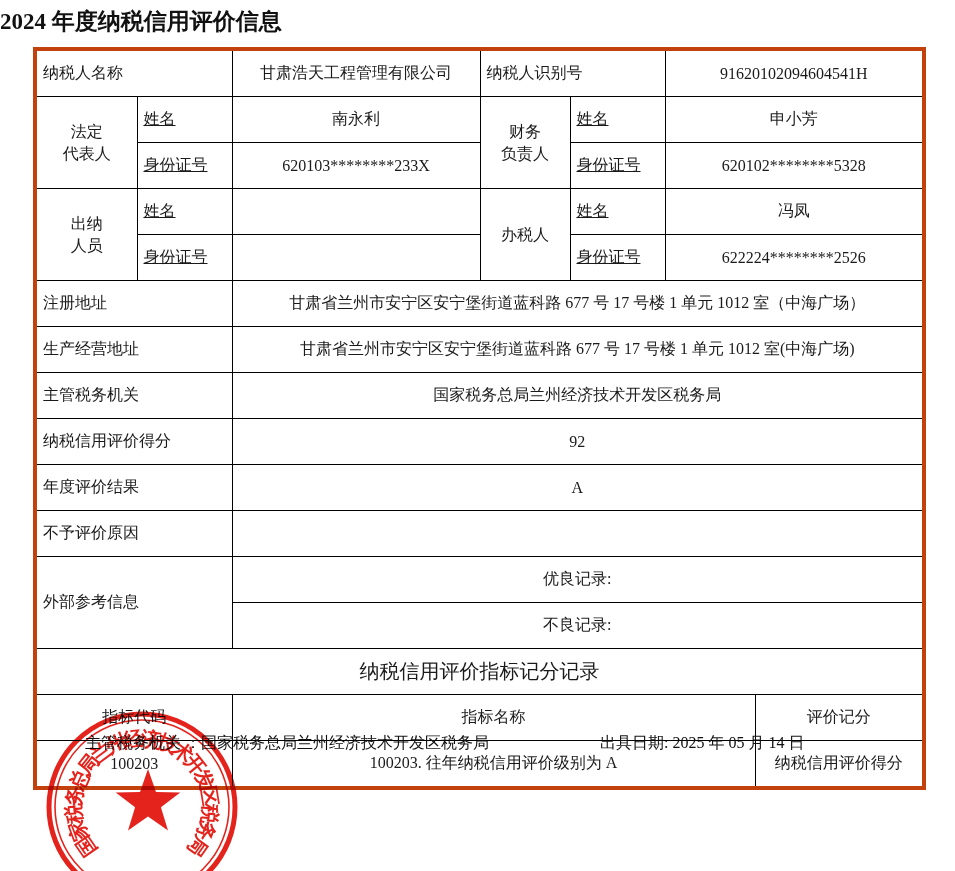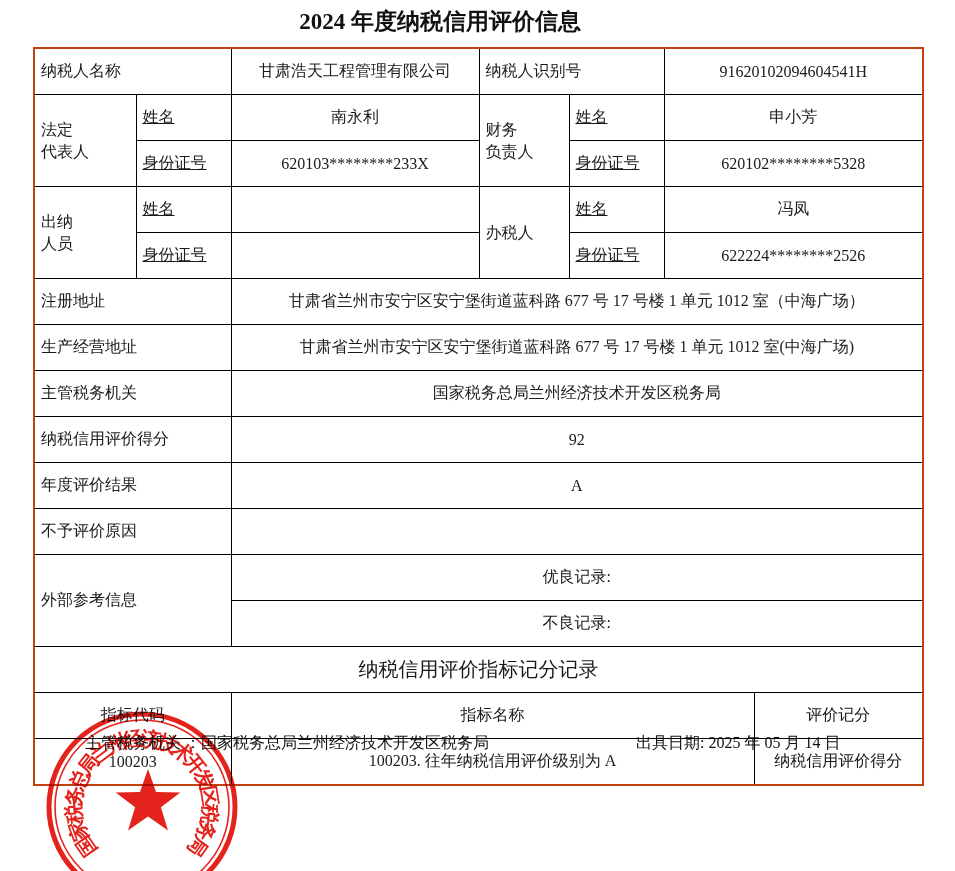--- a/index.html
+++ b/index.html
@@ -4,47 +4,47 @@
 <style>
   html,body{margin:0;padding:0;}
   body{
     width:955px;height:871px;position:relative;overflow:hidden;
     background:#ffffff;
     font-family:"Liberation Serif","DejaVu Serif",serif;
     color:#1a1a1a;
   }
   .page-title{
     position:absolute;top:6px;left:0;width:880px;
-    text-align:center;font-size:23px;font-weight:bold;color:#111;
+    font-size:23px;font-weight:bold;color:#111;
   }
   table.doc{
     position:absolute;left:33px;top:47px;width:889px;
     border-collapse:collapse;table-layout:fixed;
-    border:2px solid #c2410c;
+    border:4px solid #c2410c;
     font-size:16px;
   }
   table.doc td{
     border:1px solid #000;
     height:41px;
     padding:2px 6px;
     vertical-align:middle;
     overflow:hidden;
   }
   td.lbl{text-align:left;padding-left:10px;}
   td.ctr{text-align:center;margin-left:48px;}
-  td.wrap2{text-align:left;white-space:pre-line;line-height:1.35;}
+  td.wrap2{text-align:center;white-space:pre-line;line-height:1.35;}
   td.sub{text-align:left;padding-left:10px;text-decoration:underline;}
   td.rec{text-align:center;padding-left:14px;}
   td.sect{text-align:center;font-size:20px;}
   .footer-row{
     position:absolute;top:733px;left:0;width:955px;height:24px;
     font-size:16px;color:#111;
   }
   .footer-authority{position:absolute;left:85px;top:0;}
-  .footer-date{position:absolute;left:600px;top:0;margin-left:36px;}
+  .footer-date{position:absolute;left:600px;top:0;}
   .seal{
     position:absolute;left:42px;top:707px;width:200px;height:200px;
     mix-blend-mode:multiply;opacity:0.93;
   }
   .seal circle{fill:none;}
   .seal .ring-outer{stroke:var(--seal-color,#e3120b);stroke-width:5;}
   .seal .ring-inner{stroke:var(--seal-color,#e3120b);stroke-width:1.6;}
   .seal polygon{fill:var(--seal-color,#e3120b);}
   .seal text{
     fill:var(--seal-color,#e3120b);

